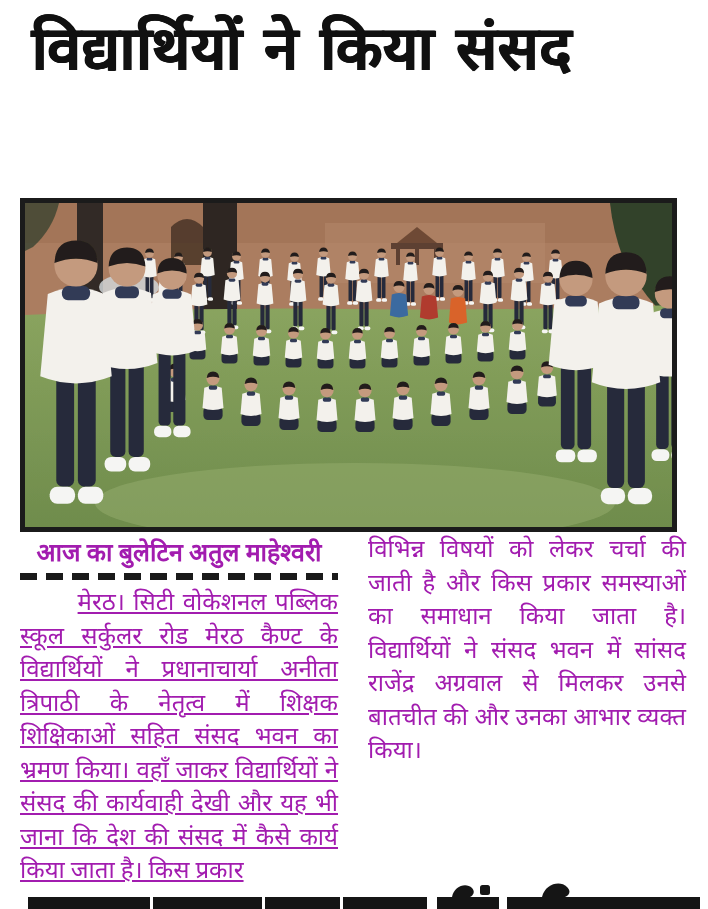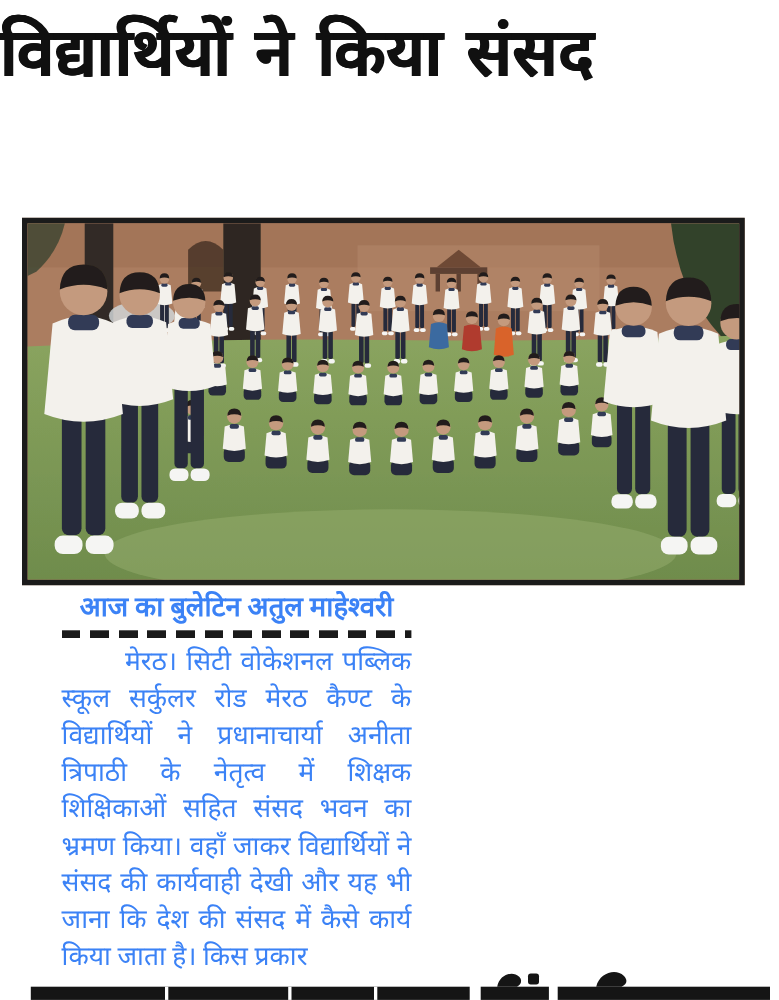--- a/index.html
+++ b/index.html
@@ -1,47 +1,47 @@
 <!DOCTYPE html>
 <html><head>
 <meta charset="utf-8">
 <style>
   html,body{margin:0;padding:0;}
   body{
     width:708px;height:909px;background:#ffffff;position:relative;overflow:hidden;
     font-family:"Liberation Serif","DejaVu Sans",serif;color:#141414;
   }
   .headline{
-    position:absolute;top:2px;left:0;width:604px;text-align:left;
+    position:absolute;top:2px;left:0;width:604px;text-align:center;
     font-family:"DejaVu Sans","Liberation Sans",sans-serif;
     font-weight:900;font-size:60px;line-height:93px;color:#101010;
     letter-spacing:1px;
     text-shadow:1px 0 #101010,-0.5px 0 #101010;
   }
   .photo-frame{
     position:absolute;left:20px;top:198px;width:647px;height:324px;
     border:5px solid #1b1b1b;background:#ab7d60;
   }
   .photo-frame svg{display:block;}
   .col{
     position:absolute;width:318px;font-size:24px;line-height:33.5px;
-    text-align:justify;color:#3b82f6;margin-left:36px;
+    text-align:justify;color:#a21caf;
   }
   .col p{margin:0;}
   .col-left{left:20px;top:536px;}
   .col-right{left:368px;top:533px;}
   .byline{
     text-align:center;font-weight:bold;font-size:25px;line-height:34px;
     margin:0 0 4px 0;white-space:nowrap;
   }
   .dashed-rule{
     height:7px;margin:3px 0 6px 0;
     background:repeating-linear-gradient(90deg,#1a1a1a 0 17px,transparent 17px 26px);
   }
-  .indent{text-indent:2.4em;}
+  .indent{text-indent:2.4em;text-decoration:underline;}
   .bottom-fragment{
     position:absolute;left:0;bottom:0;width:708px;height:27px;overflow:hidden;
   }
   .skin{fill:#c49a7e}.hair{fill:#241f1b}.shirt{fill:#f3f1ec}
   .collar{fill:#303a56}.pants{fill:#272c3a}.shoe{fill:#f5f5f3}
 </style>
 </head>
 <body>
 
 <div class="headline">
@@ -190,20 +190,21 @@
   </svg>
 </div>
 
 <div class="col col-left">
   <p class="byline">आज का बुलेटिन अतुल माहेश्वरी</p>
   <div class="dashed-rule"></div>
   <p class="indent">मेरठ। सिटी वोकेशनल पब्लिक स्कूल सर्कुलर रोड मेरठ कैण्ट के विद्यार्थियों ने प्रधानाचार्या अनीता त्रिपाठी के नेतृत्व में शिक्षक शिक्षिकाओं सहित संसद भवन का भ्रमण किया। वहाँ जाकर विद्यार्थियों ने संसद की कार्यवाही देखी और यह भी जाना कि देश की संसद में कैसे कार्य किया जाता है। किस प्रकार</p>
 </div>
 
 <div class="col col-right">
+  <p>विभिन्न विषयों को लेकर चर्चा की जाती है और किस प्रकार समस्याओं का समाधान किया जाता है। विद्यार्थियों ने संसद भवन में सांसद राजेंद्र अग्रवाल से मिलकर उनसे बातचीत की और उनका आभार व्यक्त किया।</p>
 </div>
 
 <div class="bottom-fragment">
   <svg width="708" height="27" viewBox="0 0 708 27">
     <g fill="#151515">
       <rect x="28" y="15" width="399" height="12"></rect>
       <rect x="150" y="15" width="3" height="12" fill="#ffffff"></rect>
       <rect x="262" y="15" width="3" height="12" fill="#ffffff"></rect>
       <rect x="340" y="15" width="3" height="12" fill="#ffffff"></rect>
       <rect x="437" y="15" width="62" height="12"></rect>

